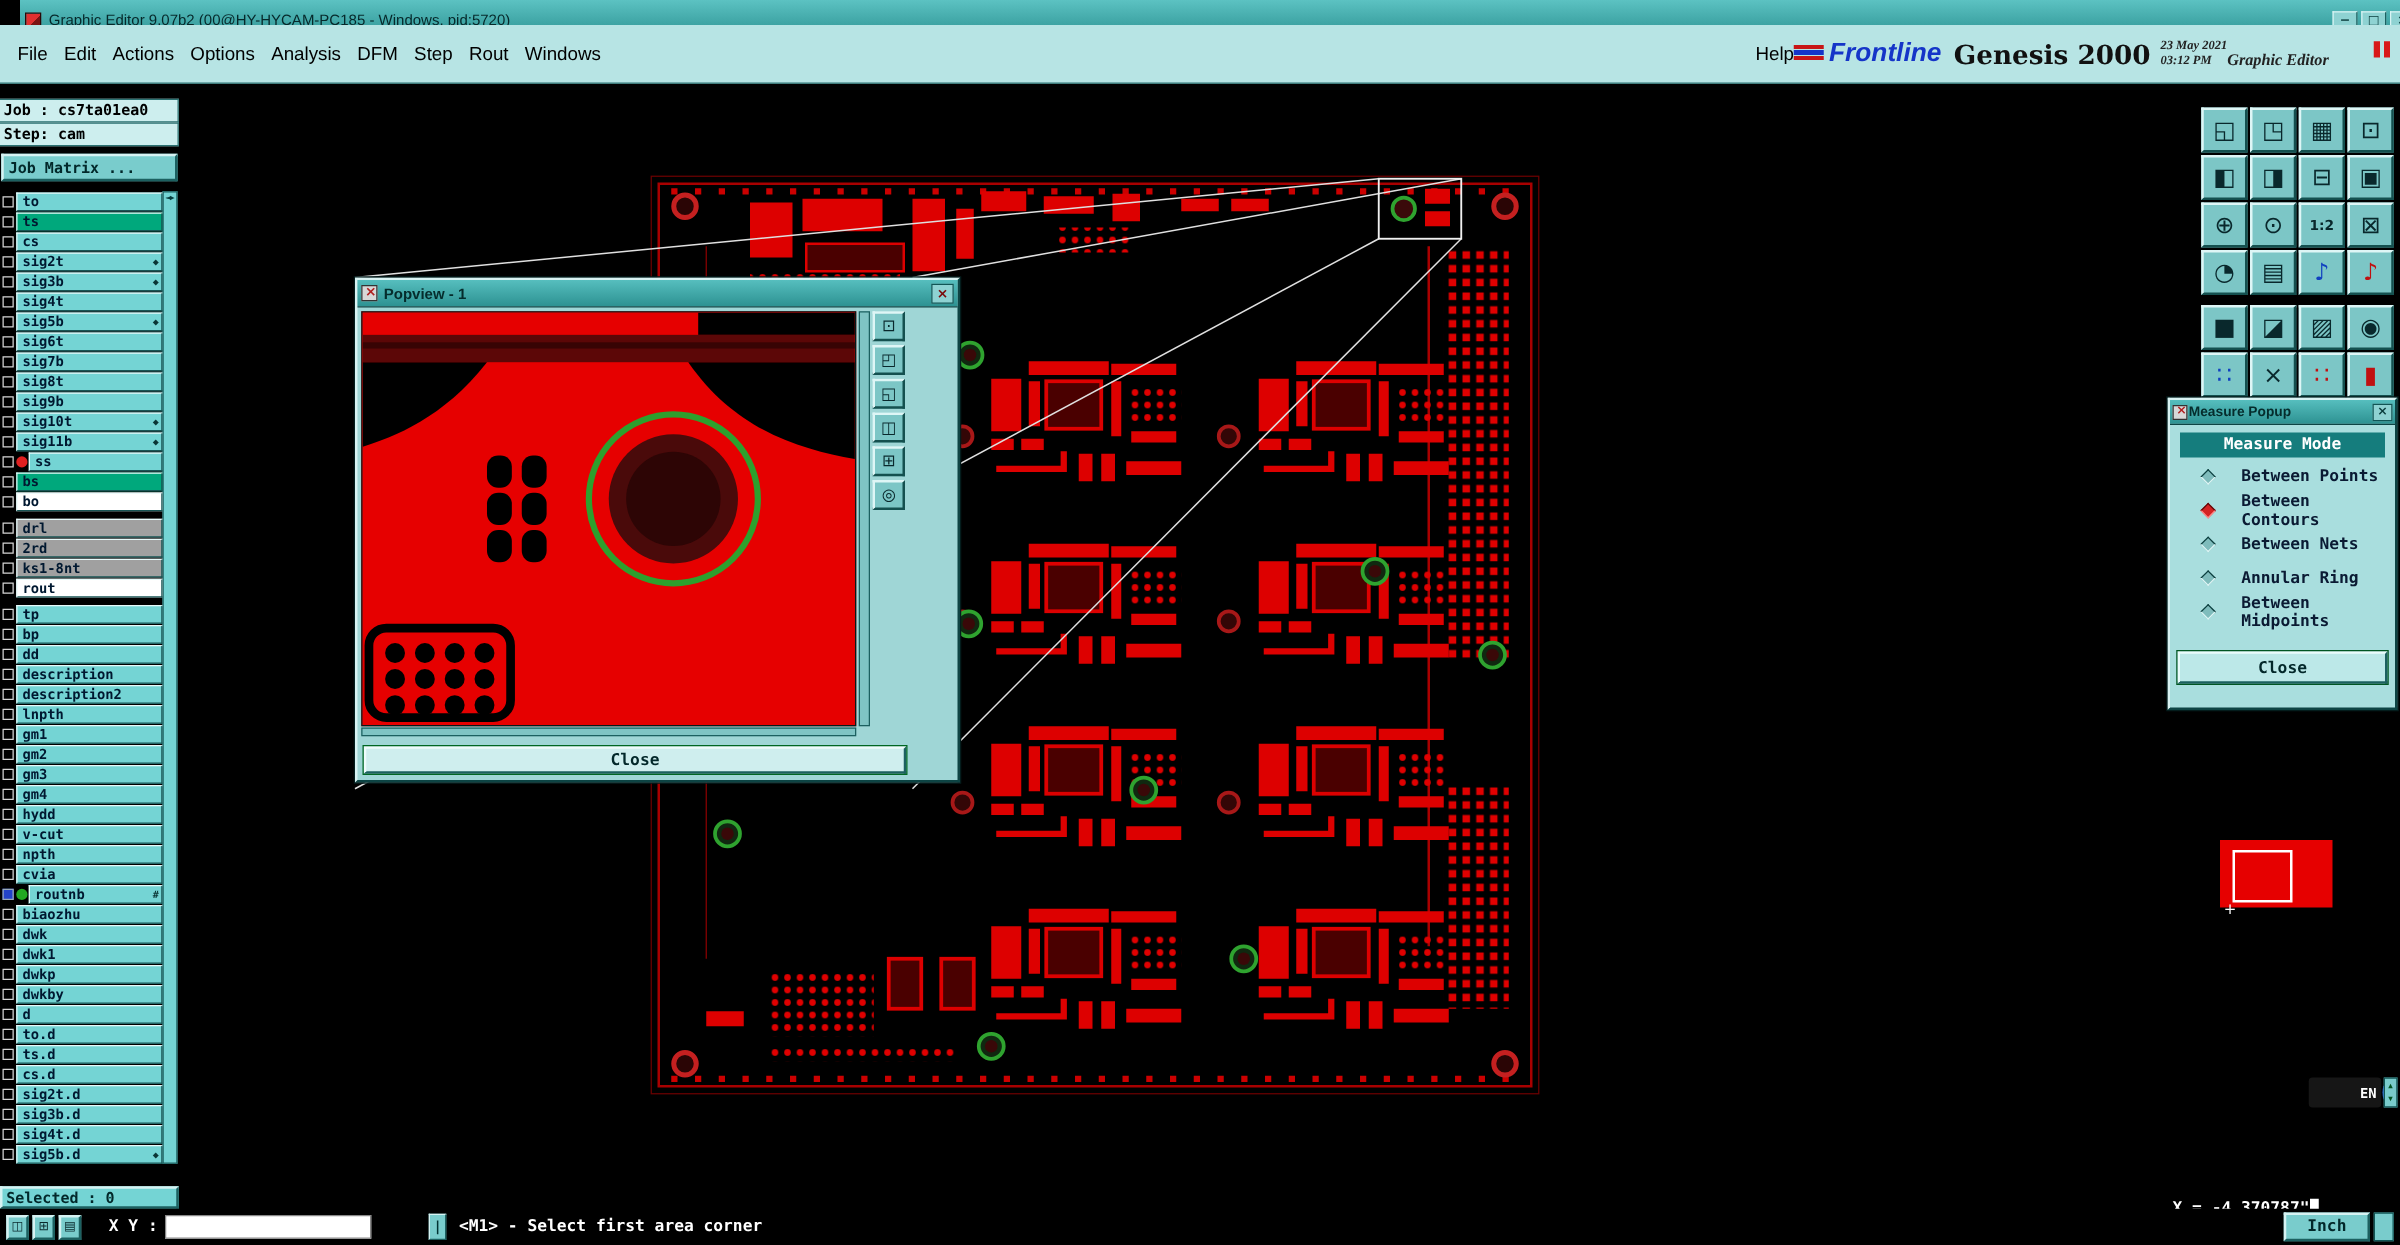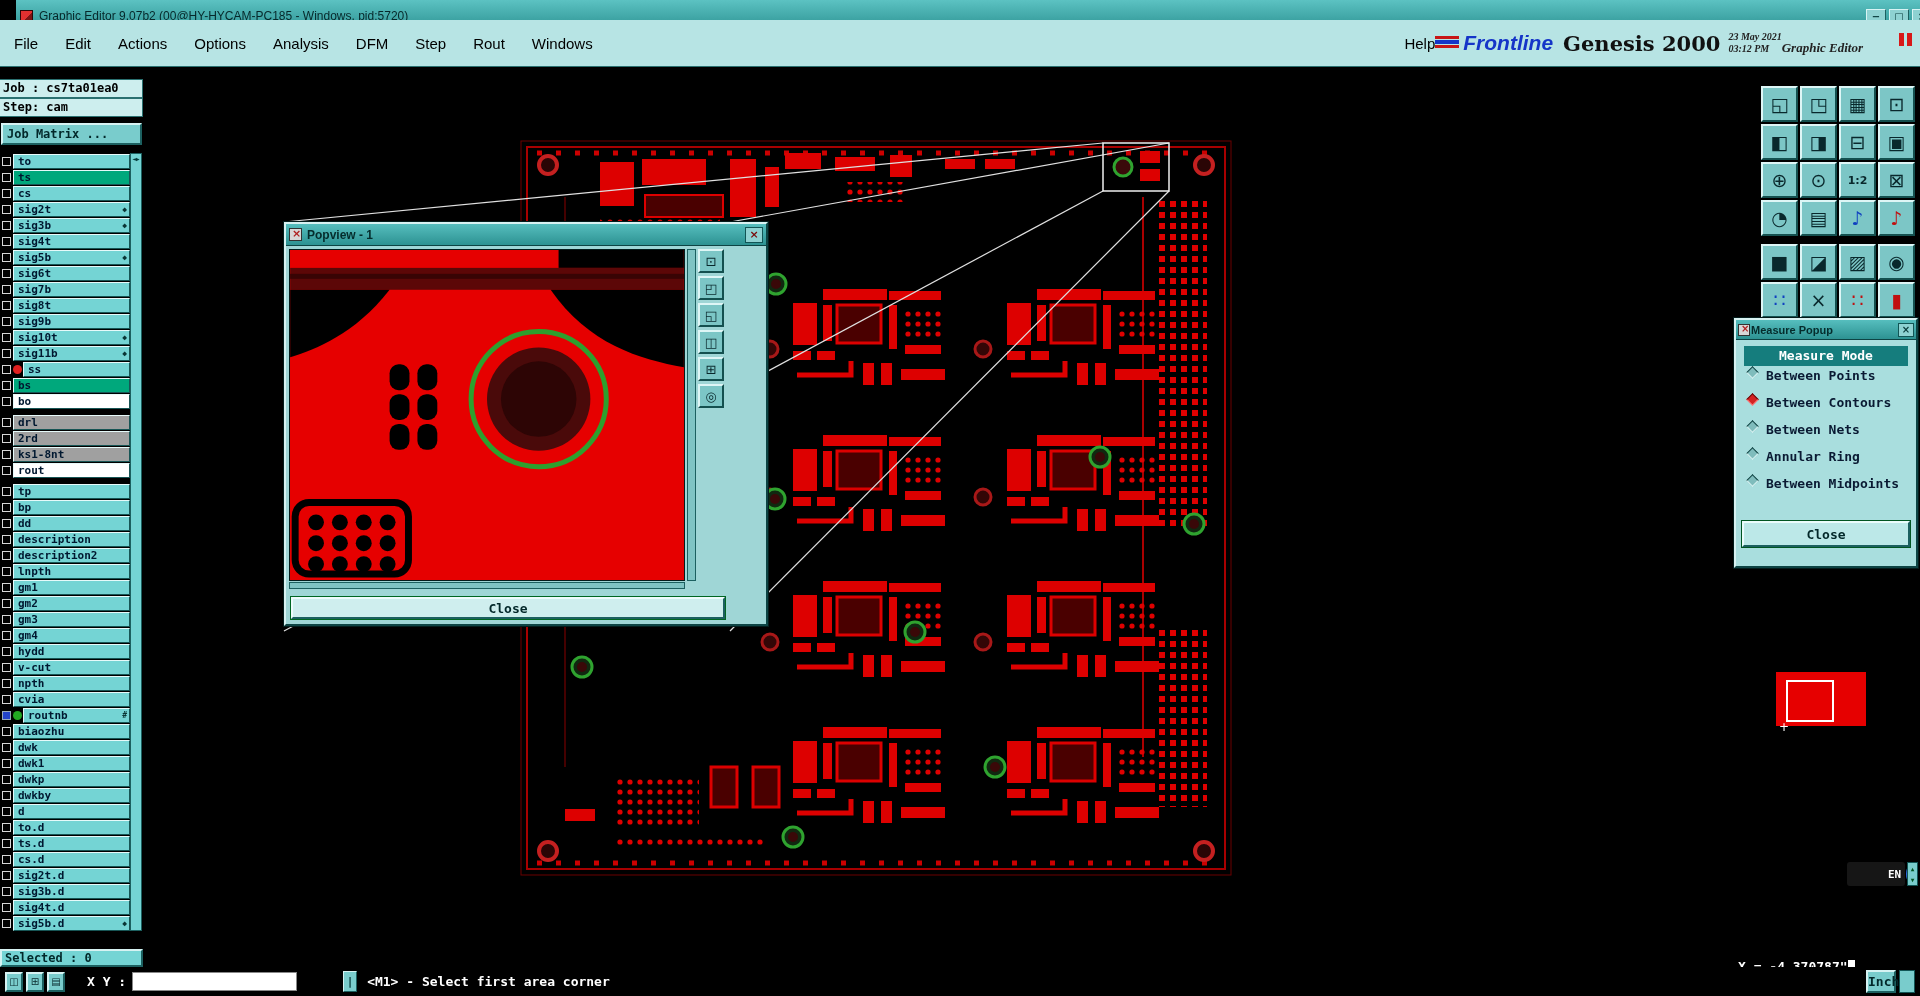--- a/index.html
+++ b/index.html
@@ -14,21 +14,21 @@
     border:1px solid #2a0808;flex:0 0 auto;}
   .ttext{font:12px "Liberation Sans",sans-serif;color:#06282a;}
   .win-controls{margin-left:auto;display:flex;gap:3px;}
   .win-btn{width:20px;height:15px;background:#8ed2d2;border:1px solid;
     border-color:#d8f4f4 #1c6060 #1c6060 #d8f4f4;
     font:bold 10px/13px "DejaVu Sans",sans-serif;text-align:center;color:#083a3a;}
 
   
   #menubar{position:absolute;left:0;top:20px;width:1920px;height:47px;background:#b7e4e4;
     border-bottom:1px solid #2a7070;display:flex;align-items:center;z-index:20;}
-  #menu-items{display:flex;gap:27px;padding-left:14px;align-items:center;}
+  #menu-items{display:flex;gap:13px;padding-left:14px;align-items:center;}
   .menu-item{font:15px "Liberation Sans",sans-serif;color:#000;cursor:default;}
   #help-item{margin-left:auto;}
   .brand{display:flex;align-items:center;margin-right:8px;gap:10px;}
   .fl-logo{display:flex;align-items:center;gap:4px;}
   .fl-stripes{width:24px;height:15px;background:linear-gradient(
       #c81616 0 3px,#b7e4e4 3px 4px,#1535c8 4px 8px,#b7e4e4 8px 9px,#c81616 9px 12px,#b7e4e4 12px);}
   .fl-text{font:italic bold 21px "Liberation Sans",sans-serif;color:#1535c8;letter-spacing:0;}
   .brand-right{display:flex;flex-direction:row;align-items:flex-end;}
   .brand-row1{display:flex;align-items:flex-start;gap:8px;}
   .product{font:bold 21px "DejaVu Serif",serif;color:#111;}
@@ -109,21 +109,21 @@
     border:2px solid;border-color:#d8f2f2 #0d4444 #0d4444 #d8f2f2;outline:1px solid #041c1c;z-index:11;}
   .mp-title{height:20px;background:linear-gradient(#56bebe,#2d9292);display:flex;align-items:center;
     gap:1px;padding:0 2px;border-bottom:1px solid #0d4444;}
   .mp-icon{width:12px;height:12px;background:#d8d8d8;border:1px solid #333;position:relative;}
   .mp-icon::after{content:"×";position:absolute;left:2px;top:-2px;color:#b02020;font:bold 10px "DejaVu Sans",sans-serif;}
   .mp-title-text{flex:1;font:bold 11px "Liberation Sans",sans-serif;color:#052c2c;}
   .mp-close{width:16px;height:14px;background:#8ed2d2;border:1px solid #155;text-align:center;
     font:bold 10px/12px "DejaVu Sans",sans-serif;color:#083a3a;}
   .mp-header{margin:6px 8px 2px;background:#157d7d;color:#ffffff;text-align:center;
     font:bold 13px/20px "DejaVu Sans Mono",monospace;height:20px;}
-  .mopt{display:flex;height:27px;padding-left:12px;gap:9px;}
+  .mopt{display:flex;align-items:center;height:27px;padding-left:26px;gap:22px;}
   .diamond{width:9px;height:9px;transform:rotate(45deg);background:#7fbcbc;border:1px solid;
     border-color:#0a3c3c #e0f6f6 #e0f6f6 #0a3c3c;flex:0 0 auto;}
   .diamond.sel{background:#d42222;border-color:#5c0808 #ff9090 #ff9090 #5c0808;}
   .mlabel{font:bold 13px "DejaVu Sans Mono",monospace;color:#0a1a33;}
   .mp-close-btn{display:block;margin:18px 6px 0;width:168px;height:26px;background:#bce8e8;
     border:2px solid;border-color:#eafcfc #1c6060 #1c6060 #eafcfc;outline:1px solid #052;
     font:bold 13px "DejaVu Sans Mono",monospace;color:#03282a;}
 
   
   #swatch{position:absolute;left:1776px;top:672px;width:90px;height:54px;background:#e60000;z-index:3;}
@@ -148,21 +148,21 @@
     border-color:#d6f2f2 #1c6060 #1c6060 #d6f2f2;display:flex;align-items:center;
     justify-content:center;padding:0;}
   .stglyph{font-family:"DejaVu Sans",sans-serif;font-size:10px;color:#09282c;line-height:1;}
   #xy-label{color:#fff;font:bold 13px "DejaVu Sans Mono",monospace;margin-left:22px;}
   #xy-input{width:165px;height:19px;background:#fff;border:1px solid #888;margin-left:6px;
     font:12px "DejaVu Sans Mono",monospace;padding:0 3px;}
   #divider-btn{width:14px;height:21px;background:#79cccc;border:1px solid;
     border-color:#d6f2f2 #1c6060 #1c6060 #d6f2f2;text-align:center;
     font:bold 11px/19px "DejaVu Sans Mono",monospace;color:#03333:;color:#033;margin-left:46px;}
   #prompt{color:#fff;font:bold 13px "DejaVu Sans Mono",monospace;margin-left:10px;}
-  #inch-btn{margin-left:auto;width:30px;height:23px;background:#79cccc;border:2px solid;
+  #inch-btn{margin-left:auto;width:69px;height:23px;background:#79cccc;border:2px solid;
     border-color:#d6f2f2 #1c6060 #1c6060 #d6f2f2;font:bold 13px "DejaVu Sans Mono",monospace;color:#02282a;}
   #corner-widget{width:16px;height:23px;background:#79cccc;border:1px solid #155;margin-left:3px;}
 </style>
 </head>
 <body>
 
 <div id="titlebar">
   <span class="app-icon"></span>
   <span class="ttext">Graphic Editor 9.07b2 (00@HY-HYCAM-PC185 - Windows, pid:5720)</span>
   <span class="win-controls">

